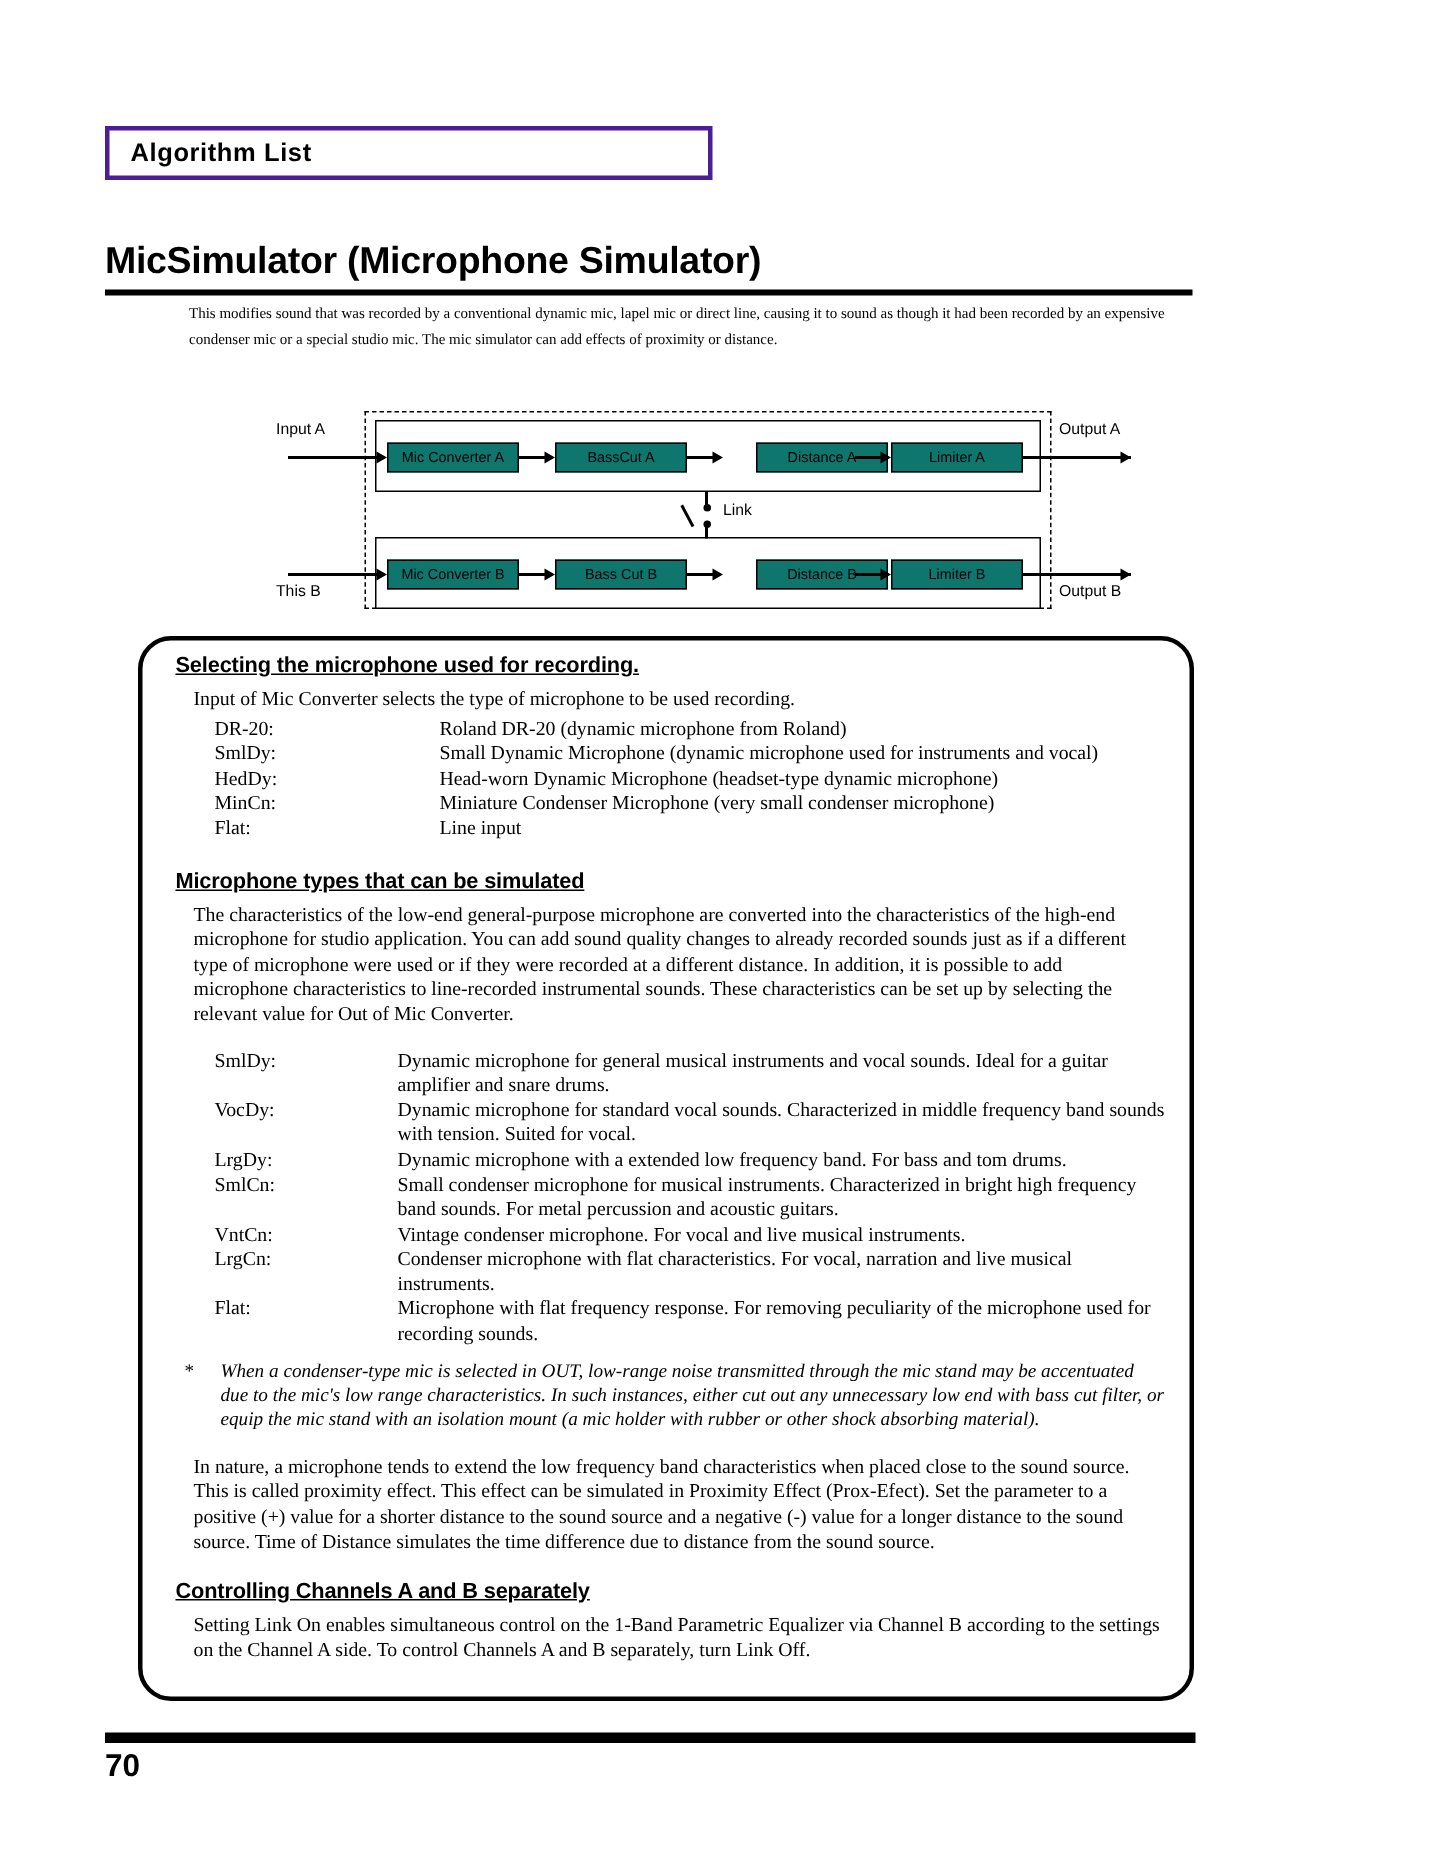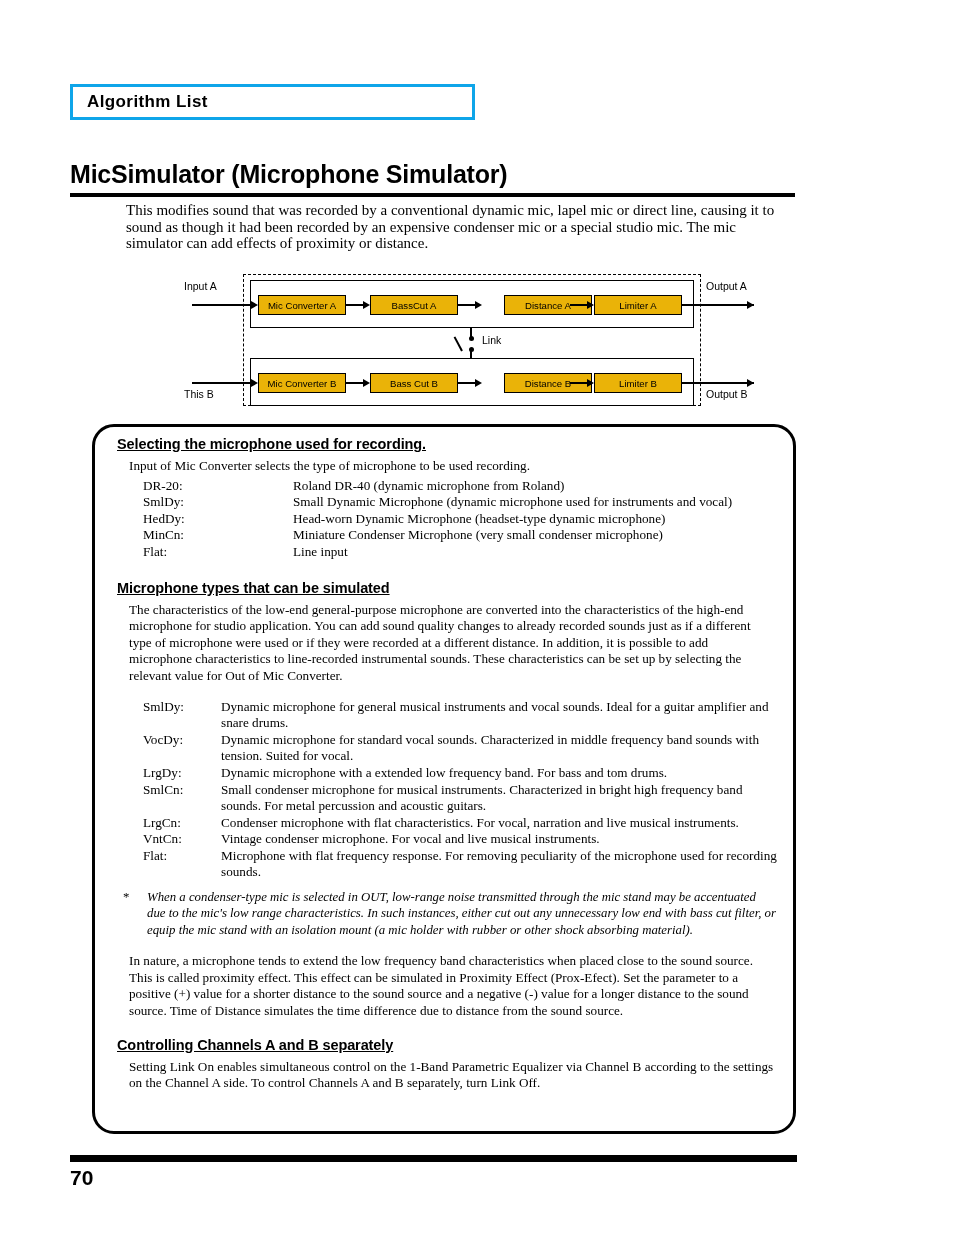--- a/index.html
+++ b/index.html
@@ -23,21 +23,21 @@
     height: 1241px;
   }
 
   
   .chapter-box {
     position: absolute;
     left: 70px;
     top: 84px;
     width: 405px;
     height: 36px;
-    border: 3px solid #0ea5e9;
+    border: 3px solid #4c1d95;
     box-sizing: border-box;
     display: flex;
     align-items: center;
   }
   .chapter-title {
     font-family: "Liberation Sans", sans-serif;
     font-weight: bold;
     font-size: 17px;
     letter-spacing: 0.4px;
     padding-left: 14px;
@@ -61,21 +61,21 @@
     height: 4px;
     background: #000;
   }
 
   
   .intro {
     position: absolute;
     left: 126px;
     top: 202px;
     width: 652px;
-    font-size: 15px;
+    font-size: 10px;
     line-height: 16.5px;
     text-align: left;
   }
 
   
   .diagram {
     position: absolute;
     left: 182px;
     top: 272px;
     width: 580px;
@@ -96,21 +96,21 @@
     box-sizing: border-box;
     background: #fff;
   }
   .chan-a { left: 68px; top: 8px; width: 444px; height: 48px; }
   .chan-b { left: 68px; top: 86px; width: 444px; height: 48px; }
 
   .blk {
     position: absolute;
     border: 1.8px solid #000;
     box-sizing: border-box;
-    background: #eab308;
+    background: #0f766e;
     font-family: "Liberation Sans", sans-serif;
     font-size: 9.6px;
     display: flex;
     align-items: center;
     justify-content: center;
     height: 20px;
     white-space: nowrap;
   }
   .row-a .blk { top: 23px; }
   .row-b .blk { top: 101px; }
@@ -241,21 +241,21 @@
   }
   .deflist .dterm {
     flex: 0 0 auto;
     padding-left: 26px;
   }
   .deflist.wide .dterm { width: 150px; }
   .deflist.narrow .dterm { width: 78px; }
   .deflist .ddesc {
     flex: 1 1 auto;
   }
-  .deflist.narrow .ddesc { width: 556px; }
+  .deflist.narrow .ddesc { width: 556px; margin-left: 44px; }
 
   
   .note {
     display: flex;
     font-style: italic;
     font-size: 12.8px;
     line-height: 16.4px;
     margin-top: 8px;
   }
   .note .star {
@@ -354,21 +354,21 @@
   <div class="round-box"></div>
 
   <div class="inner">
 
     <h3 class="sec">Selecting the microphone used for recording.</h3>
     <p class="sec-para">Input of Mic Converter selects the type of microphone to be used recording.</p>
 
     <div class="deflist wide">
       <div class="drow">
         <span class="dterm">DR-20:</span>
-        <span class="ddesc">Roland DR-40 (dynamic microphone from Roland)</span>
+        <span class="ddesc">Roland DR-20 (dynamic microphone from Roland)</span>
       </div>
       <div class="drow">
         <span class="dterm">SmlDy:</span>
         <span class="ddesc">Small Dynamic Microphone (dynamic microphone used for instruments and vocal)</span>
       </div>
       <div class="drow">
         <span class="dterm">HedDy:</span>
         <span class="ddesc">Head-worn Dynamic Microphone (headset-type dynamic microphone)</span>
       </div>
       <div class="drow">
@@ -399,26 +399,26 @@
       </div>
       <div class="drow">
         <span class="dterm">LrgDy:</span>
         <span class="ddesc">Dynamic microphone with a extended low frequency band. For bass and tom drums.</span>
       </div>
       <div class="drow">
         <span class="dterm">SmlCn:</span>
         <span class="ddesc">Small condenser microphone for musical instruments. Characterized in bright high frequency band sounds. For metal percussion and acoustic guitars.</span>
       </div>
       <div class="drow">
+        <span class="dterm">VntCn:</span>
+        <span class="ddesc">Vintage condenser microphone. For vocal and live musical instruments.</span>
+      </div>
+      <div class="drow">
         <span class="dterm">LrgCn:</span>
         <span class="ddesc">Condenser microphone with flat characteristics. For vocal, narration and live musical instruments.</span>
-      </div>
-      <div class="drow">
-        <span class="dterm">VntCn:</span>
-        <span class="ddesc">Vintage condenser microphone. For vocal and live musical instruments.</span>
       </div>
       <div class="drow">
         <span class="dterm">Flat:</span>
         <span class="ddesc">Microphone with flat frequency response. For removing peculiarity of the microphone used for recording sounds.</span>
       </div>
     </div>
 
     <div class="note">
       <span class="star">*</span>
       <span class="ntxt">When a condenser-type mic is selected in OUT, low-range noise transmitted through the mic stand may be accentuated due to the mic's low range characteristics. In such instances, either cut out any unnecessary low end with bass cut filter, or equip the mic stand with an isolation mount (a mic holder with rubber or other shock absorbing material).</span>

